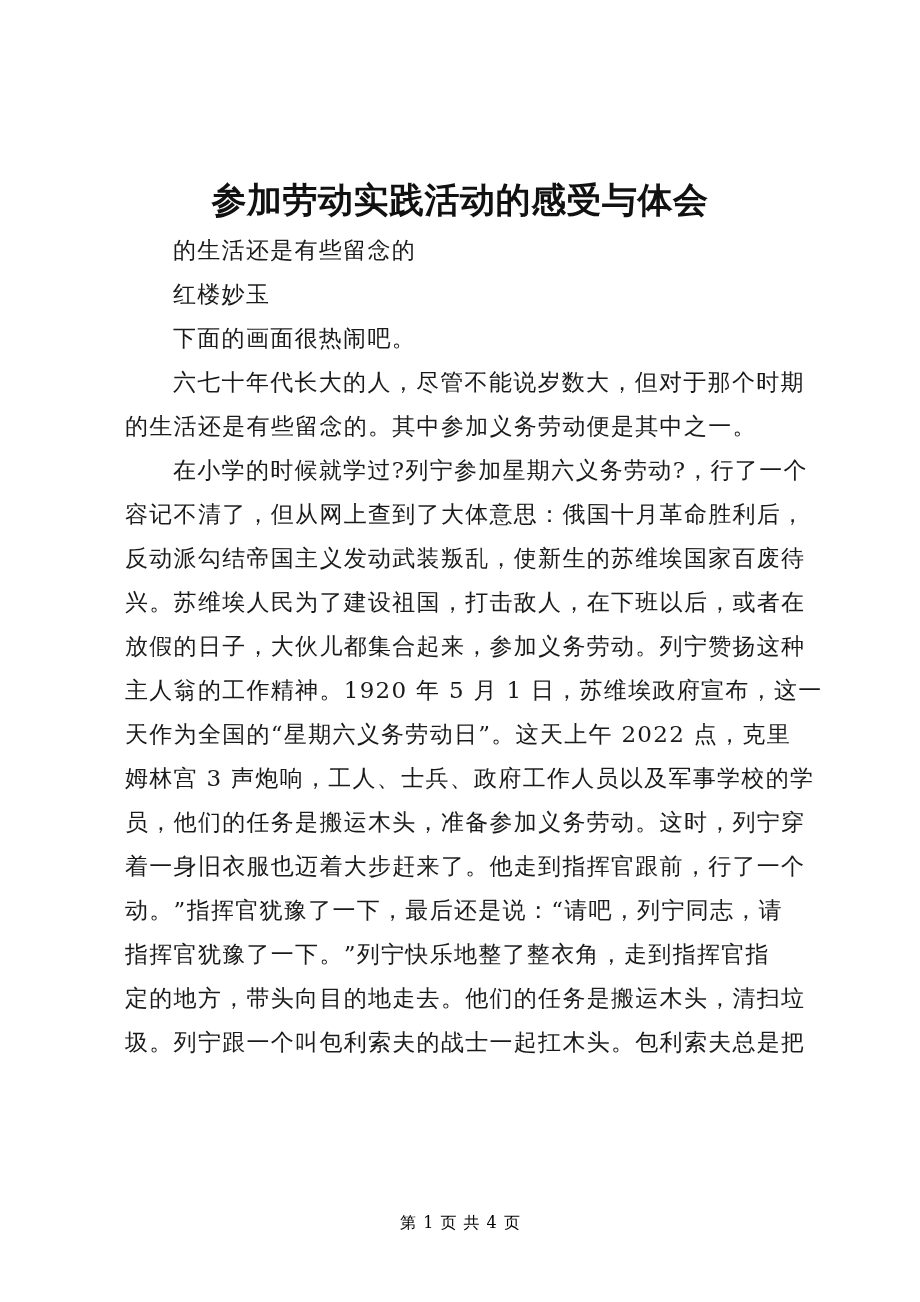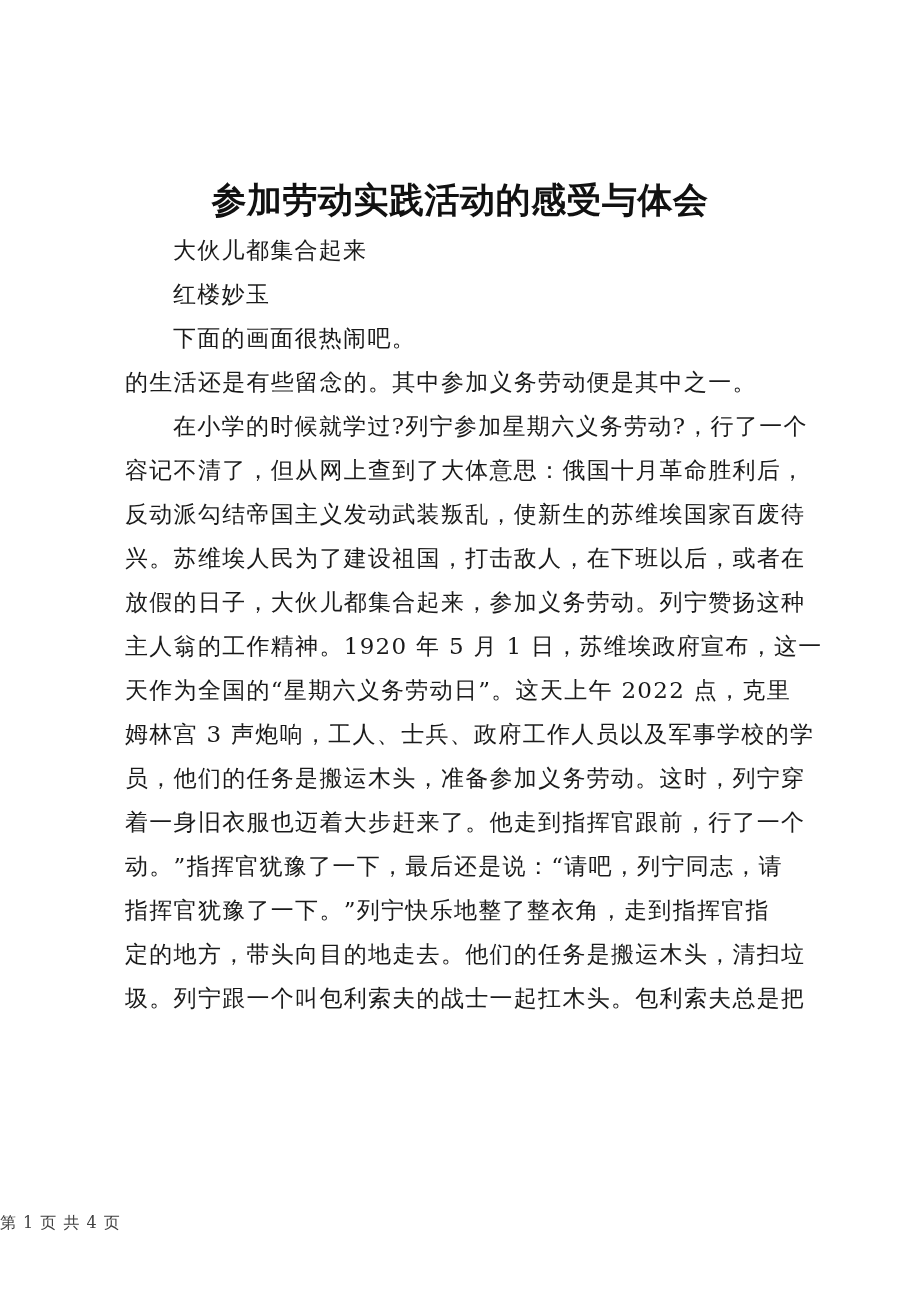--- a/index.html
+++ b/index.html
@@ -53,37 +53,38 @@
       height: 44px;
     }
     .indent {
       padding-left: 48px;
     }
     .footer {
       position: absolute;
       top: 1199px;
       left: 0;
       width: 920px;
-      text-align: left;
+      text-align: center;
       font-size: 16px;
       line-height: 24px;
-      color: #404040;
+      color: #000000;
       word-spacing: 2px;
     }
   </style>
 </head>
 <body>
 
 <div class="page">
   <div class="title">参加劳动实践活动的感受与体会</div>
 
   <div class="body-text">
-    <span class="line indent">大伙儿都集合起来</span>
+    <span class="line indent">的生活还是有些留念的</span>
     <span class="line indent">红楼妙玉</span>
     <span class="line indent">下面的画面很热闹吧。</span>
+    <span class="line indent">六七十年代长大的人，尽管不能说岁数大，但对于那个时期</span>
     <span class="line">的生活还是有些留念的。其中参加义务劳动便是其中之一。</span>
     <span class="line indent">在小学的时候就学过?列宁参加星期六义务劳动?，行了一个</span>
     <span class="line">容记不清了，但从网上查到了大体意思：俄国十月革命胜利后，</span>
     <span class="line">反动派勾结帝国主义发动武装叛乱，使新生的苏维埃国家百废待</span>
     <span class="line">兴。苏维埃人民为了建设祖国，打击敌人，在下班以后，或者在</span>
     <span class="line">放假的日子，大伙儿都集合起来，参加义务劳动。列宁赞扬这种</span>
     <span class="line">主人翁的工作精神。1920 年 5 月 1 日，苏维埃政府宣布，这一</span>
     <span class="line">天作为全国的“星期六义务劳动日”。这天上午 2022 点，克里</span>
     <span class="line">姆林宫 3 声炮响，工人、士兵、政府工作人员以及军事学校的学</span>
     <span class="line">员，他们的任务是搬运木头，准备参加义务劳动。这时，列宁穿</span>

